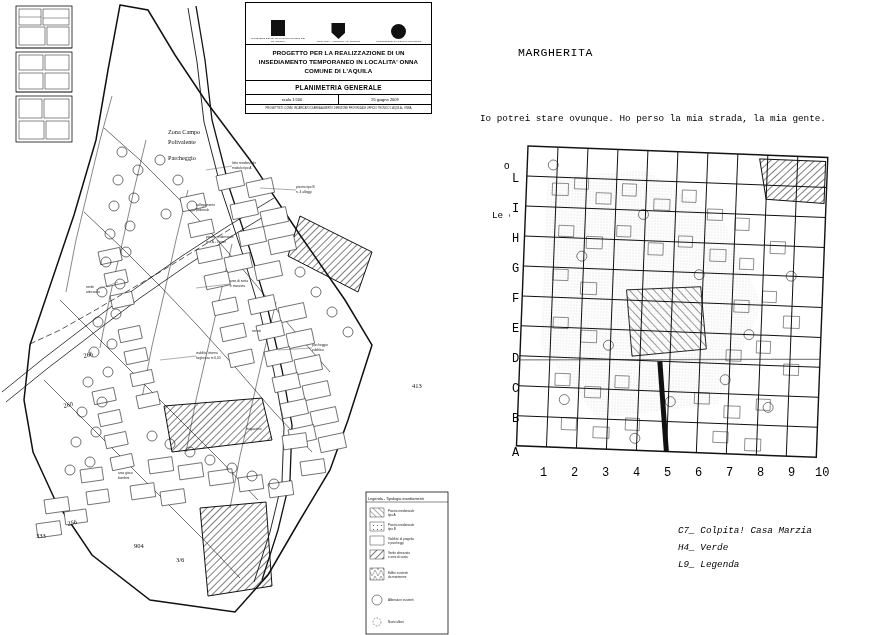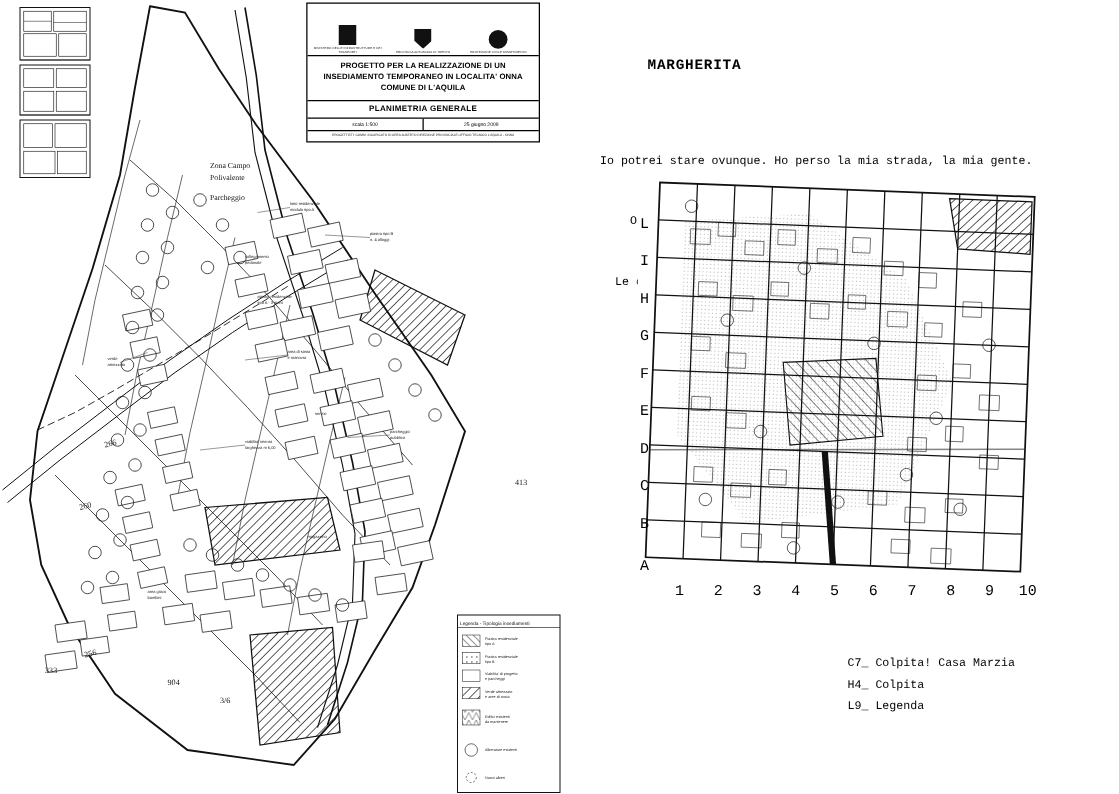--- a/index.html
+++ b/index.html
@@ -111,55 +111,55 @@
     top: 0;
     width: 445px;
     height: 635px;
   }
   #poem-title {
     position: absolute;
     left: 68px;
     top: 46px;
     font-family: "Liberation Mono", monospace;
     font-size: 11.5px;
-    font-weight: bold;
+    font-weight: normal;
     letter-spacing: 0.6px;
   }
   #poem-body {
     position: absolute;
     left: 30px;
     top: 78px;
     width: 410px;
     font-family: "Liberation Mono", monospace;
     font-size: 9.3px;
     line-height: 1.75;
     white-space: pre;
   }
-  #poem-body .l1 { display: block; margin-top: 10px; }
+  #poem-body .l1 { display: block; }
   #poem-body .l2 { display: block; padding-left: 24px; }
   #poem-body .l3 { display: block; padding-left: 12px; }
 
   #grid-wrap {
     position: absolute;
     left: 60px;
     top: 140px;
     width: 380px;
     height: 340px;
   }
   #grid-wrap svg { display: block; }
 
   #legend {
     position: absolute;
     left: 228px;
     top: 522px;
     font-family: "Liberation Mono", monospace;
     font-size: 9.3px;
     line-height: 1.85;
   }
-  #legend div { white-space: pre; }
+  #legend div { white-space: pre; font-style: italic; }
 </style>
 </head>
 <body>
 
 <div id="site-plan">
   <svg width="450" height="635" viewBox="0 0 450 635" xmlns="http://www.w3.org/2000/svg">
     <defs>
       <pattern id="hatchA" width="5" height="5" patternTransform="rotate(45)" patternUnits="userSpaceOnUse">
         <line x1="0" y1="0" x2="0" y2="5" stroke="#111" stroke-width="1.1"></line>
       </pattern>
@@ -587,16 +587,16 @@
         <text x="216" y="336">7</text>
         <text x="247" y="336">8</text>
         <text x="278" y="336">9</text>
         <text x="305" y="336">10</text>
       </g>
     </svg>
   </div>
 
   <div id="legend">
     <div>C7_ Colpita! Casa Marzia</div>
-    <div>H4_ Colpita</div>
+    <div>H4_ Verde</div>
     <div>L9_ Legenda</div>
   </div>
 </div>
 
 </body></html>

